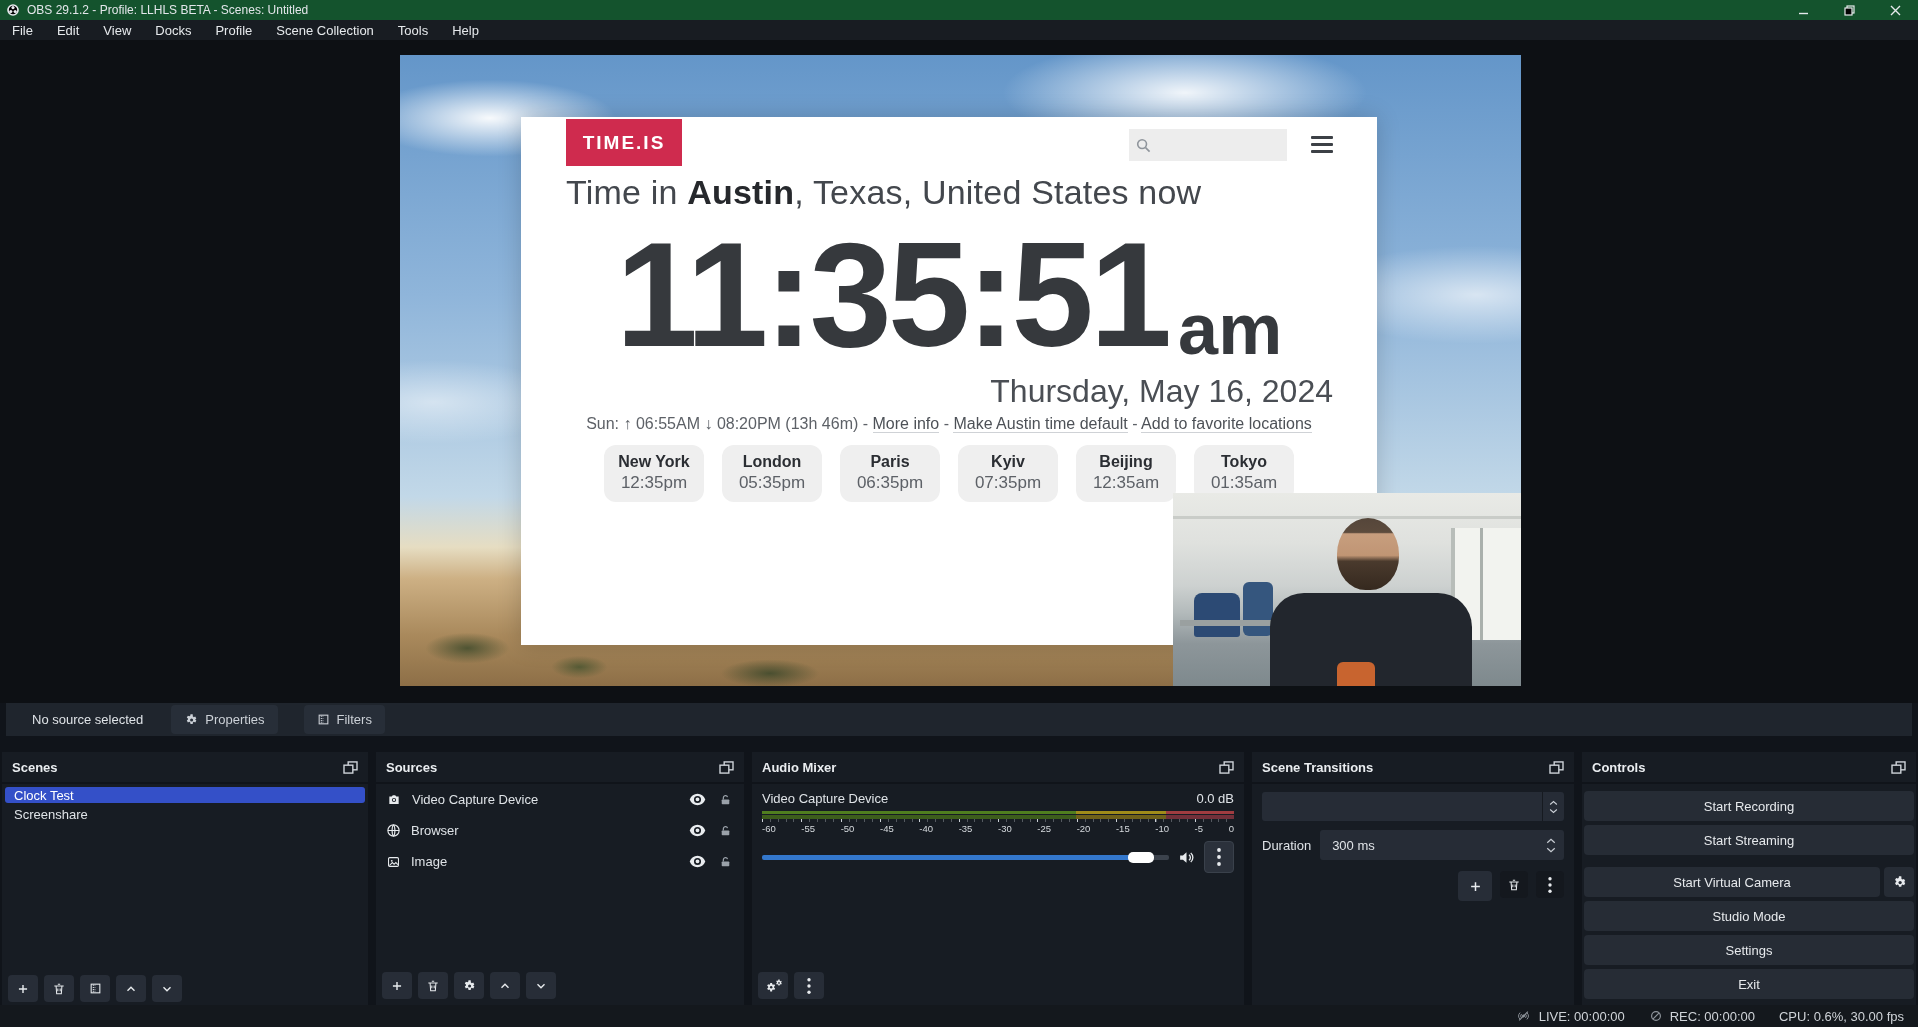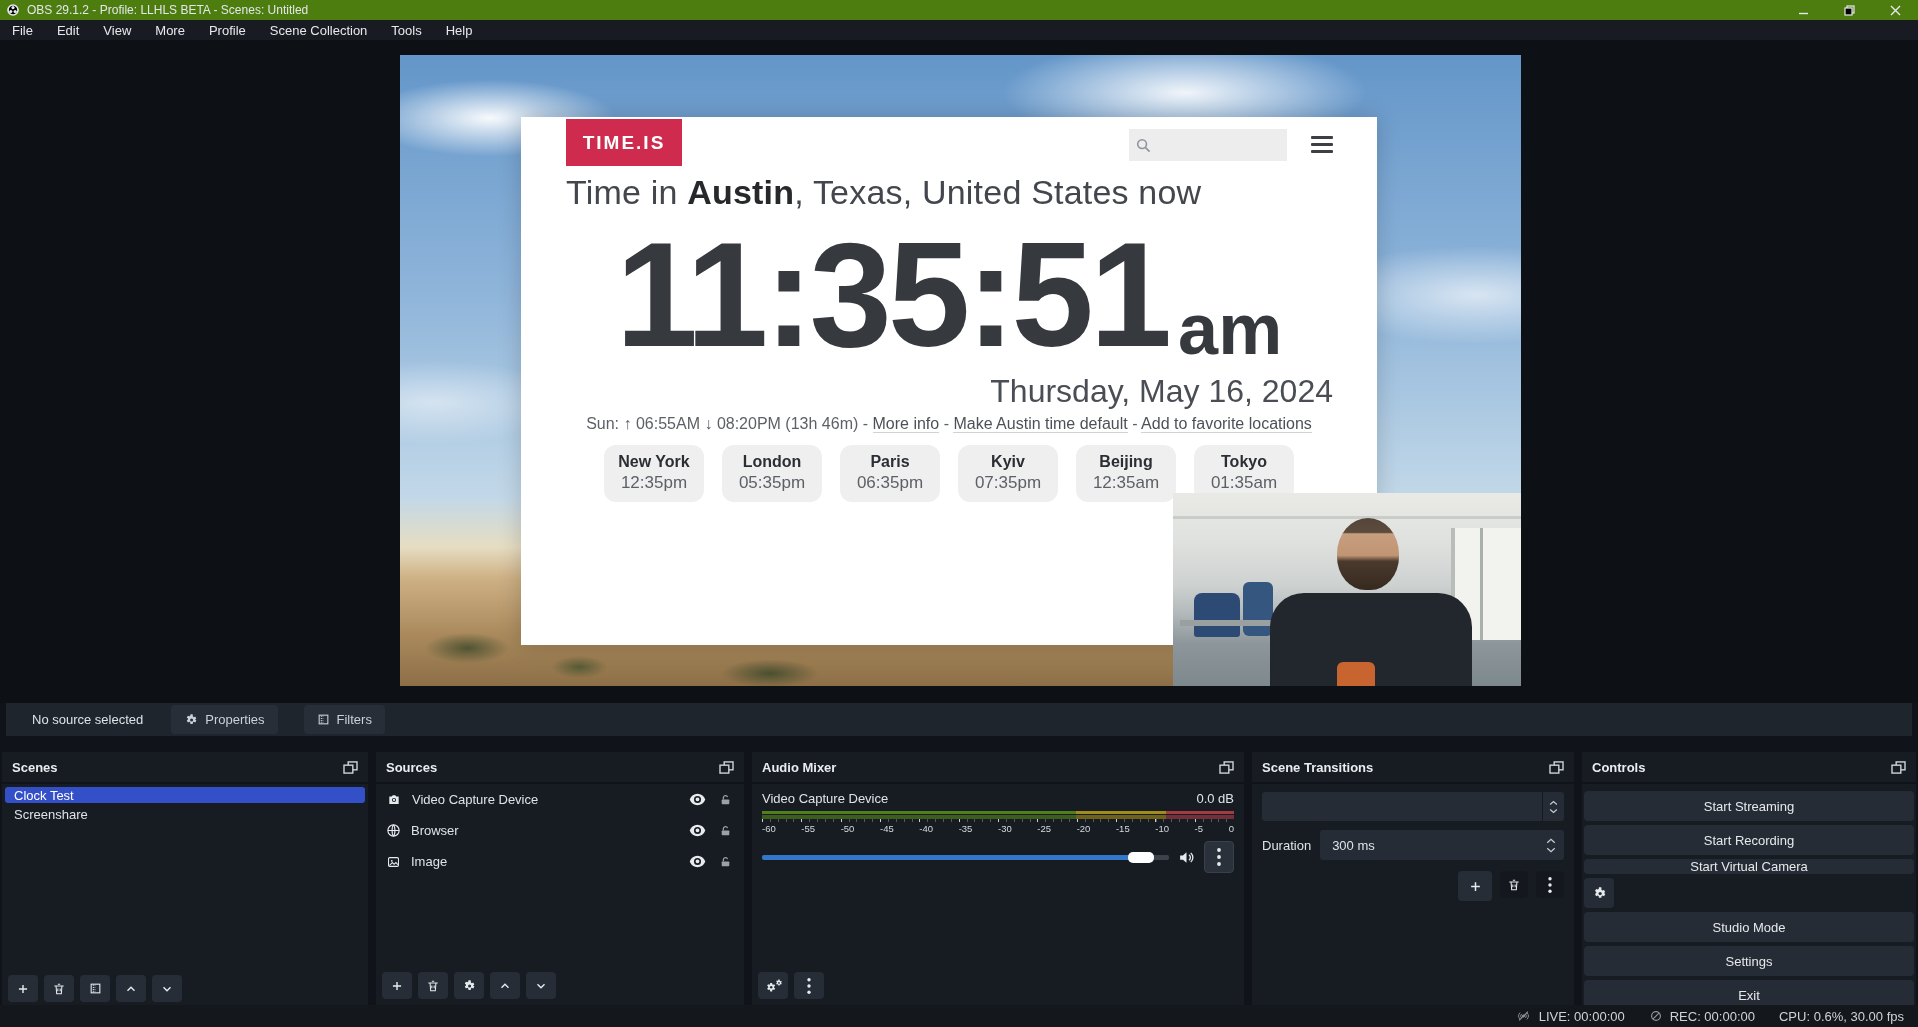--- a/index.html
+++ b/index.html
@@ -1,21 +1,21 @@
 <!DOCTYPE html>
 <html><head>
 <meta charset="utf-8">
 <style>
   * { margin:0; padding:0; box-sizing:border-box; }
   html,body { width:1918px; height:1027px; overflow:hidden; }
   body { position:relative; background:#10141a; font-family:"Liberation Sans","DejaVu Sans",sans-serif; color:#e6e9ec; }
   svg { display:block; }
 
   
-  .titlebar { position:absolute; top:0; left:0; right:0; height:20px; background:#4d7c0f; display:flex; align-items:center; padding-left:6px; }
+  .titlebar { position:absolute; top:0; left:0; right:0; height:20px; background:#14532d; display:flex; align-items:center; padding-left:6px; }
   .titlebar .logo { width:14px; height:14px; margin-right:7px; }
   .titlebar .title { font-size:12px; color:#e3e6ea; }
   .win-controls { margin-left:auto; display:flex; height:100%; }
   .win-btn { width:46px; height:100%; display:flex; align-items:center; justify-content:center; }
 
   
   .menubar { position:absolute; top:20px; left:0; right:0; height:20px; background:#181c22; display:flex; align-items:center; }
   .menu-item { padding:0 12px; font-size:13px; color:#e6e9ec; height:100%; display:flex; align-items:center; }
 
   
@@ -119,21 +119,21 @@
   .dur-label { font-size:13px; color:#dfe3e7; }
   .spinbox { flex:1; height:30px; background:#262c36; border-radius:3px; display:flex; align-items:center; }
   .spin-value { flex:1; padding-left:12px; font-size:13px; color:#dfe3e7; }
   .spin-arrows { width:22px; display:flex; flex-direction:column; align-items:center; gap:3px; padding-right:4px; }
   .trans-btns { display:flex; justify-content:flex-end; gap:8px; margin-top:11px; }
   .trans-btns .plus { width:34px; height:30px; }
 
   
   .controls-inner { padding:3px 2px 0; }
   .ctl-btn { height:30px; margin-top:4px; background:#262c35; border-radius:4px; display:flex; align-items:center; justify-content:center; font-size:13px; color:#e6e9ec; }
-  .vc-row { display:flex; gap:4px; margin-top:4px;flex-direction:column; }
+  .vc-row { display:flex; gap:4px; margin-top:12px; }
   .vc-row .ctl-btn { margin-top:0; flex:1; }
   .vc-gear { width:30px; height:30px; background:#262c35; border-radius:4px; display:flex; align-items:center; justify-content:center; }
 
   
   .statusbar { position:absolute; left:0; right:0; top:1005px; height:22px; background:#14181d; display:flex; align-items:center; justify-content:flex-end; gap:10px; padding-right:14px; font-size:13px; color:#cfd3d8; }
   .sb-group { display:flex; align-items:center; gap:7px; margin-left:14px; }
 </style>
 </head>
 <body>
 
@@ -165,21 +165,21 @@
           <path d="M1 1l9 9M10 1l-9 9" stroke="#e6e9ec" stroke-width="1.4"></path>
         </svg>
     </div>
   </div>
 </div>
 
 <div class="menubar">
   <span class="menu-item">File</span>
   <span class="menu-item">Edit</span>
   <span class="menu-item">View</span>
-  <span class="menu-item">More</span>
+  <span class="menu-item">Docks</span>
   <span class="menu-item">Profile</span>
   <span class="menu-item">Scene Collection</span>
   <span class="menu-item">Tools</span>
   <span class="menu-item">Help</span>
 </div>
 
 <div class="workspace">
   <div class="preview">
     <div class="site-card">
       <div class="site-logo">TIME.IS</div>
@@ -549,22 +549,22 @@
     <span class="dock-title">Controls</span>
     <span>
         <svg width="15" height="13" viewBox="0 0 16 14" fill="none" stroke="#cfd4da" stroke-width="1.5">
           <rect x="5.5" y="1" width="9.5" height="8.5"></rect>
           <rect x="1" y="4.5" width="9.5" height="8.5" fill="#171c23"></rect>
         </svg>
       </span>
   </div>
   <div class="dock-body">
     <div class="controls-inner">
+      <div class="ctl-btn">Start Recording</div>
       <div class="ctl-btn">Start Streaming</div>
-      <div class="ctl-btn">Start Recording</div>
       <div class="vc-row">
         <div class="ctl-btn">Start Virtual Camera</div>
         <div class="vc-gear">
             <svg width="15" height="15" viewBox="0 0 24 24" fill="#e8ebee">
               <path d="M19.1 12.9a7 7 0 000-1.8l2-1.6-1.9-3.3-2.4 1a7 7 0 00-1.6-1L14.9 2h-3.8l-.4 2.6a7 7 0 00-1.6 1l-2.4-1-1.9 3.3 2 1.6a7 7 0 000 1.8l-2 1.6 1.9 3.3 2.4-1a7 7 0 001.6 1l.4 2.6h3.8l.4-2.6a7 7 0 001.6-1l2.4 1 1.9-3.3-2-1.6z"></path>
               <circle cx="13" cy="12" r="2.6" fill="#262c35"></circle>
             </svg>
           </div>
       </div>
       <div class="ctl-btn">Studio Mode</div>

